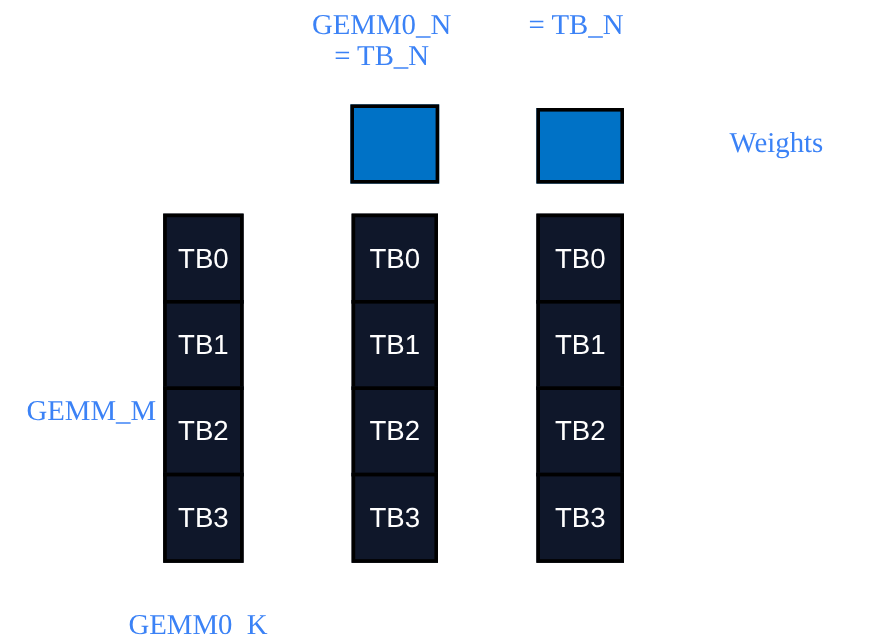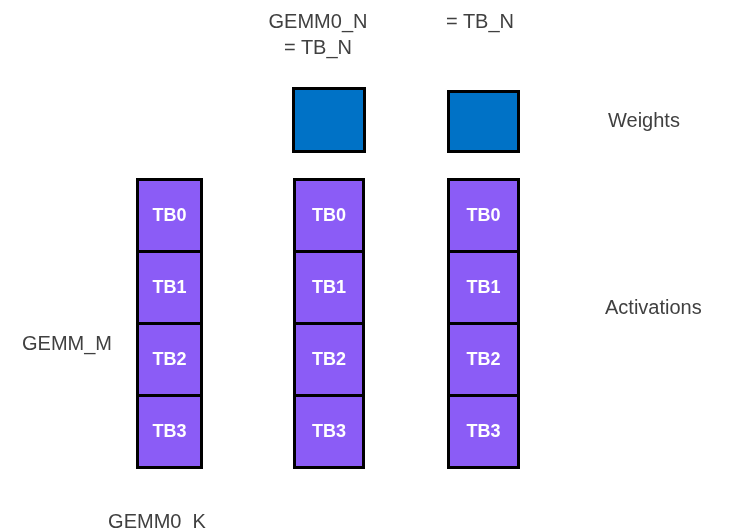--- a/index.html
+++ b/index.html
@@ -11,49 +11,49 @@
   .canvas {
     position: relative;
     width: 742px;
     height: 529px;
     background: #ffffff;
     overflow: hidden;
     color: #000000;
   }
   .lbl {
     position: absolute;
-    font-size: 20px;
+    font-size: 24px;
     line-height: 26px;
-    color: #404040;
+    color: #3b82f6;
     white-space: nowrap;
+    font-family: Liberation Serif, serif;
   }
   .lbl-center { text-align: center; }
   .top-label { width: 160px; }
   .weight-sq {
     position: absolute;
     background: #0072C6;
     border: 3px solid #000000;
     box-sizing: border-box;
   }
   .tb-col {
     position: absolute;
     display: flex;
     flex-direction: column;
   }
   .tb-block {
     height: 75px;
-    background: #8b5cf6;
+    background: #0f172a;
     border: 3px solid #000000;
     box-sizing: border-box;
     display: flex;
     align-items: center;
     justify-content: center;
     color: #ffffff;
-    font-size: 18px;
-    font-weight: bold;
+    font-size: 23px;
   }
   .tb-block + .tb-block { margin-top: -3px; }
 </style>
 </head>
 <body>
 
 <div class="canvas">
 
   <div class="lbl lbl-center top-label" style="left:238px; top:8px;">
     <div>GEMM0_N</div>
@@ -80,17 +80,16 @@
   </div>
   <div class="tb-col" style="left:447px; top:178px; width:73px;">
     <div class="tb-block">TB0</div>
     <div class="tb-block">TB1</div>
     <div class="tb-block">TB2</div>
     <div class="tb-block">TB3</div>
   </div>
 
   <div class="lbl" style="left:22px; top:302px;margin-top:28px;">GEMM_M</div>
   <div class="lbl" style="left:608px; top:107px;">Weights</div>
-  <div class="lbl" style="left:605px; top:294px;">Activations</div>
 
   <div class="lbl lbl-center" style="left:107px; top:489px; width:100px;margin-top:19px;">GEMM0_K</div>
 
 </div>
 
 </body></html>

